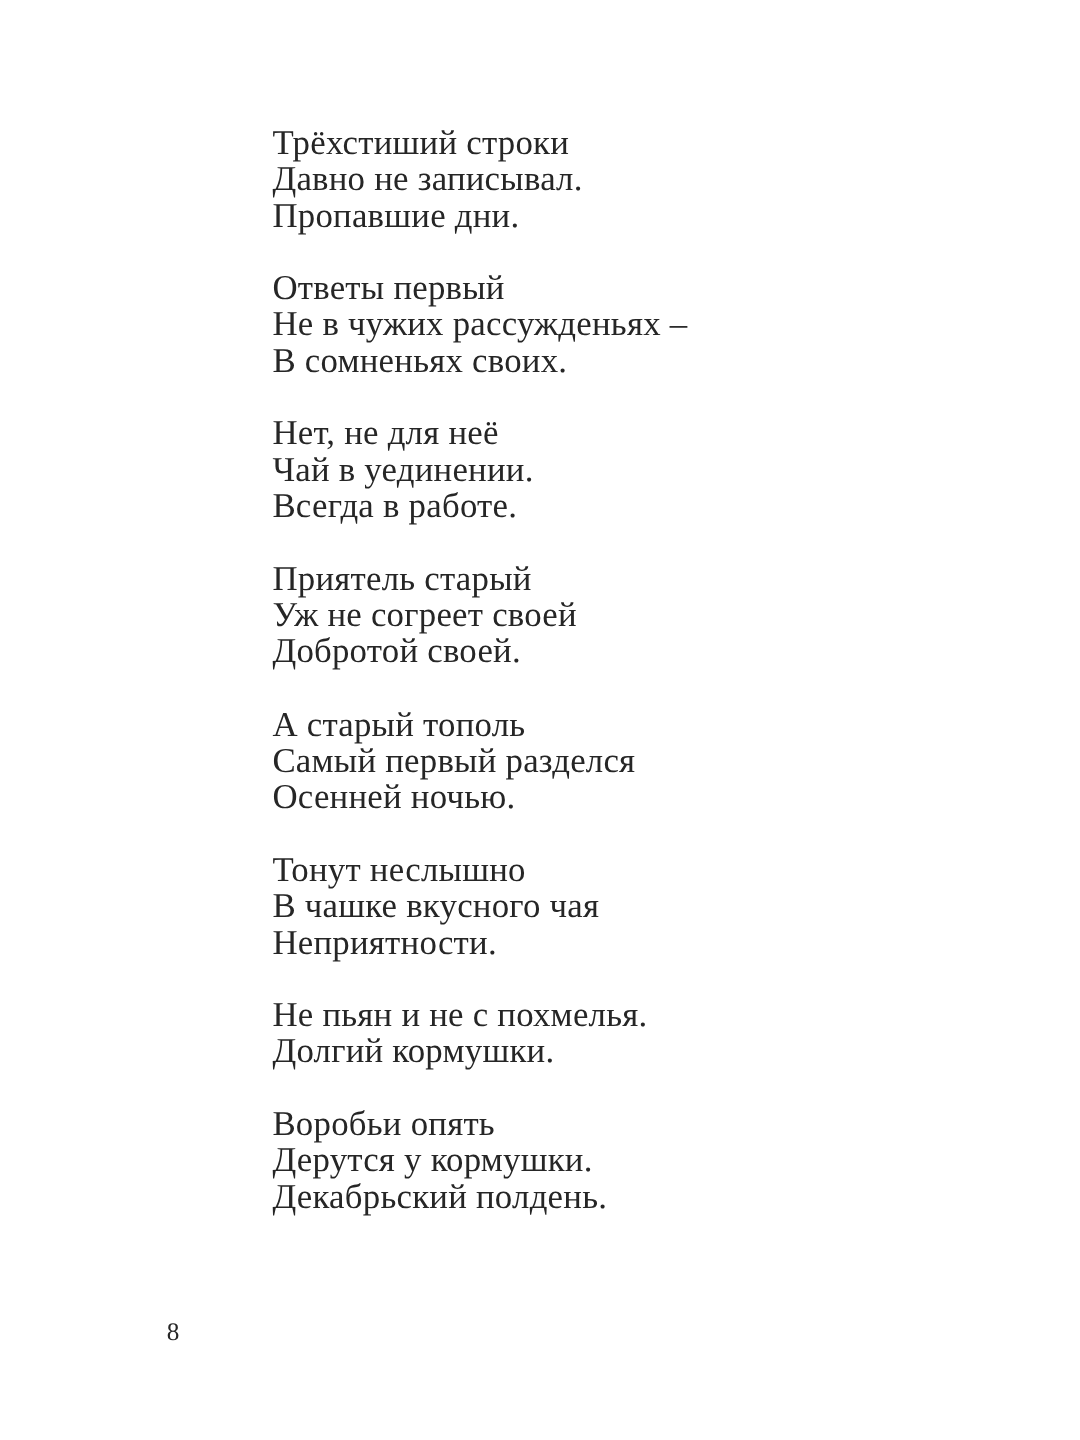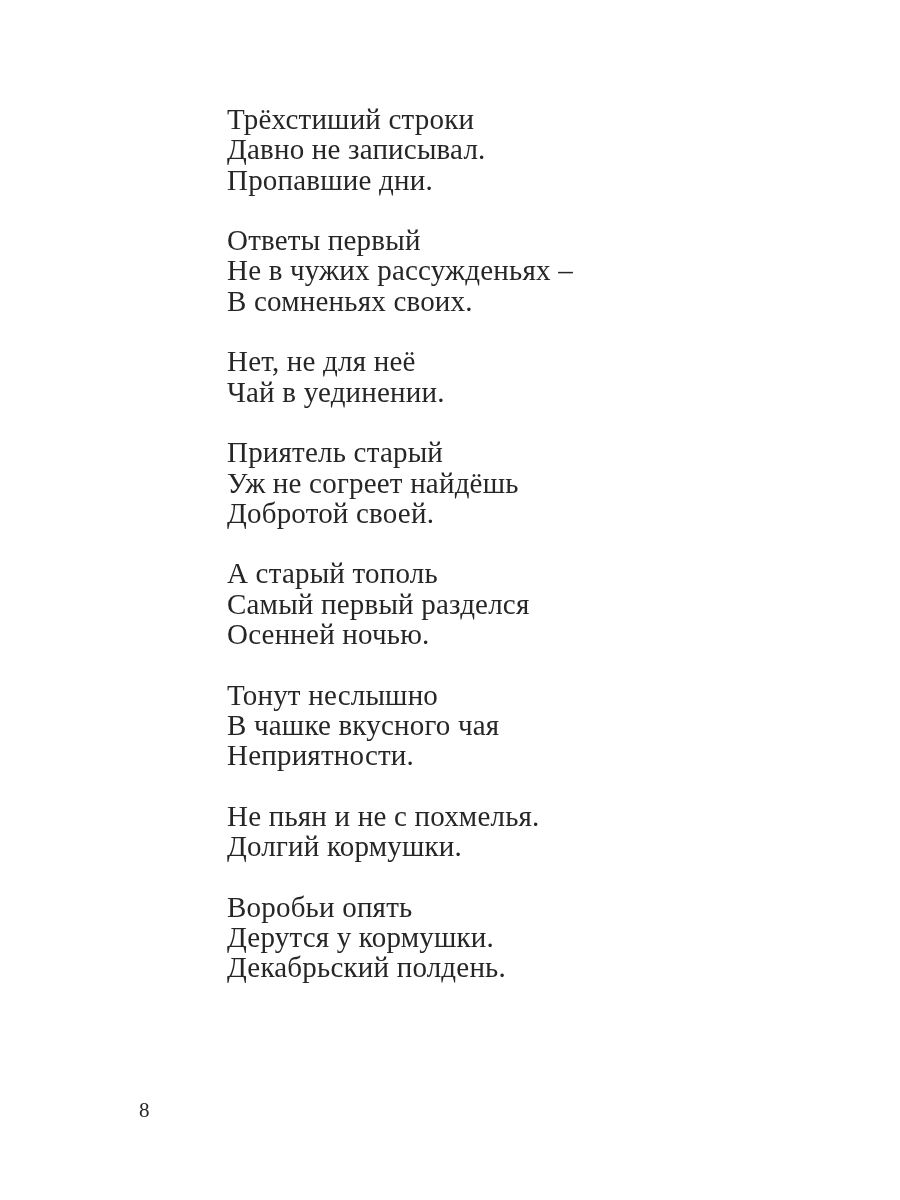--- a/index.html
+++ b/index.html
@@ -59,25 +59,26 @@
 
     <div class="stanza">
       <p>Ответы первый</p>
       <p>Не в чужих рассужденьях –</p>
       <p>В сомненьях своих.</p>
     </div>
 
     <div class="stanza">
       <p>Нет, не для неё</p>
       <p>Чай в уединении.</p>
+      <p>Всегда в работе.</p>
     </div>
 
     <div class="stanza">
       <p>Приятель старый</p>
-      <p>Уж не согреет найдёшь</p>
+      <p>Уж не согреет своей</p>
       <p>Добротой своей.</p>
     </div>
 
     <div class="stanza">
       <p>А старый тополь</p>
       <p>Самый первый разделся</p>
       <p>Осенней ночью.</p>
     </div>
 
     <div class="stanza">

